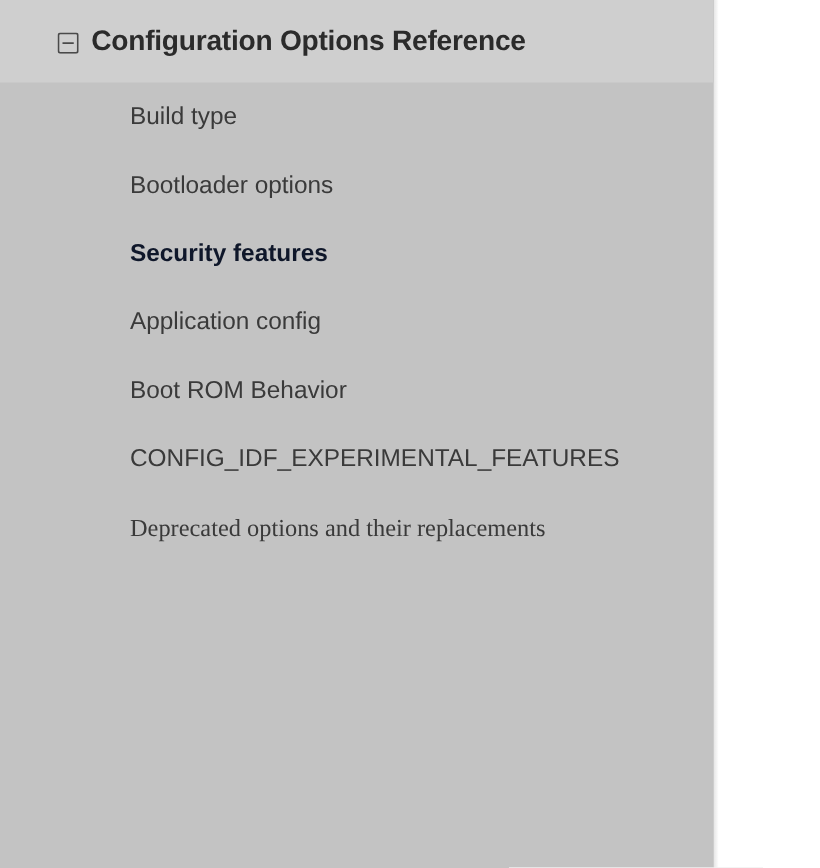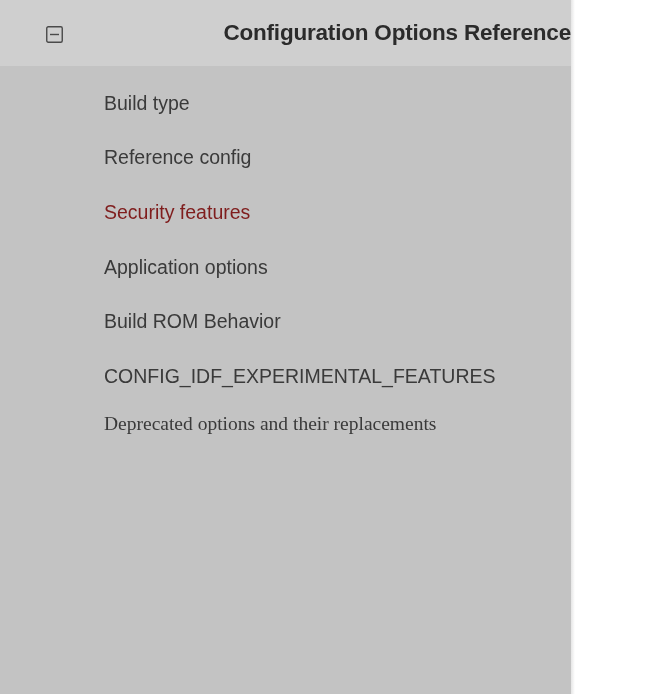--- a/index.html
+++ b/index.html
@@ -35,21 +35,20 @@
     position: absolute;
     left: 0;
     top: 0;
     width: 571px;
     height: 66px;
     background: #cfcfcf;
     display: flex;
     align-items: center;
     box-sizing: border-box;
     padding-left: 44px;
-    justify-content: flex-end;
   }
   .collapse-toggle {
     position: absolute;
     left: 46px;
     top: 26px;
     width: 17px;
     height: 17px;
     display: block;
     cursor: pointer;
   }
@@ -68,39 +67,39 @@
     left: 0;
     top: 66px;
     width: 571px;
     list-style: none;
     margin: 0;
     padding: 0;
   }
   .nav-item {
     height: 54.7px;
     display: flex;
-    align-items: flex-end;
+    align-items: center;
     padding-left: 104px;
     box-sizing: border-box;
     cursor: pointer;
   }
   .nav-item.two-line {
     height: 91px;
     align-items: flex-start;
     padding-top: 12px;
   }
   .nav-label {
     font-size: 19.5px;
     color: #3a3a3a;
     line-height: 36px;
     max-width: 450px;
   }
   .nav-item.current .nav-label {
-    font-weight: normal;
-    color: #7f1d1d;
+    font-weight: bold;
+    color: #0f172a;
   }
   .nav-item.two-line .nav-label {
     line-height: 36px;
     display: block;
     font-family: Liberation Serif, serif;
   }
   
   .content-area {
     position: absolute;
     left: 571px;
@@ -137,30 +136,30 @@
         <rect x="0.75" y="0.75" width="15.5" height="15.5" rx="1.5" fill="none" stroke="#4a4a4a" stroke-width="1.4"></rect>
         <line x1="4" y1="8.5" x2="13" y2="8.5" stroke="#4a4a4a" stroke-width="1.4"></line>
       </svg>
     </span>
 
     <ul class="nav-list">
       <li class="nav-item">
         <span class="nav-label">Build type</span>
       </li>
       <li class="nav-item">
-        <span class="nav-label">Reference config</span>
+        <span class="nav-label">Bootloader options</span>
       </li>
       <li class="nav-item current">
         <span class="nav-label">Security features</span>
       </li>
       <li class="nav-item">
-        <span class="nav-label">Application options</span>
+        <span class="nav-label">Application config</span>
       </li>
       <li class="nav-item">
-        <span class="nav-label">Build ROM Behavior</span>
+        <span class="nav-label">Boot ROM Behavior</span>
       </li>
       <li class="nav-item">
         <span class="nav-label">CONFIG_IDF_EXPERIMENTAL_FEATURES</span>
       </li>
       <li class="nav-item two-line">
         <span class="nav-label">Deprecated options and their replacements</span>
       </li>
     </ul>
 
   </nav>

